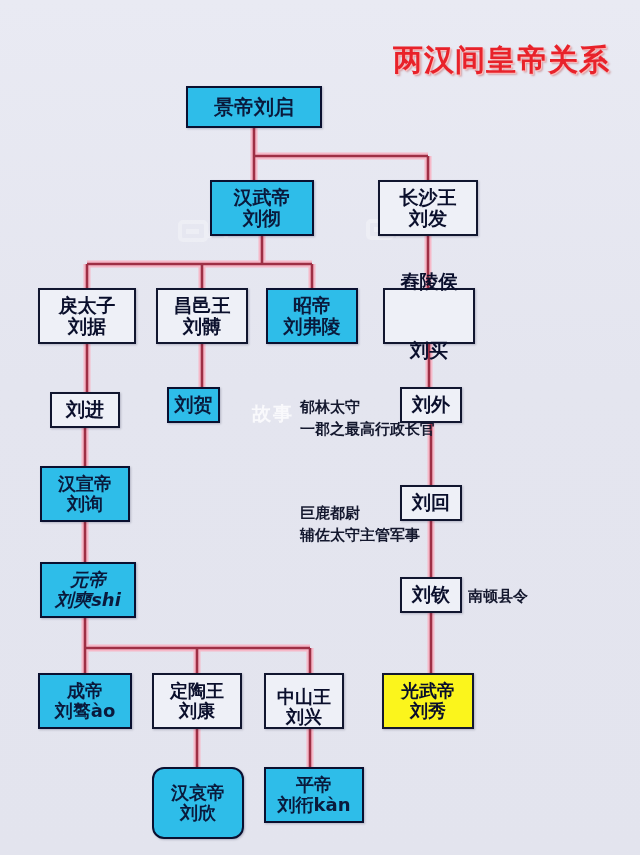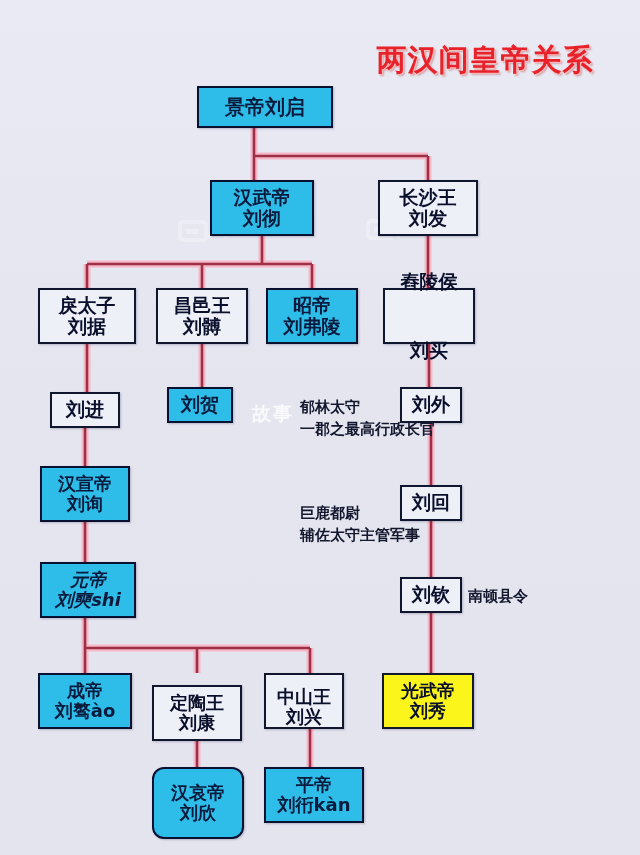--- a/index.html
+++ b/index.html
@@ -18,21 +18,21 @@
     background: linear-gradient(180deg, #e9eaf3 0%, #e4e5ef 45%, #e3e4ee 100%);
     overflow: hidden;
   }
 
   
   #title {
     position: absolute;
     left: 360px;
     top: 40px;
     width: 250px;
-    text-align: center;
+    text-align: right;
     font-family: "DejaVu Sans", "Liberation Sans", sans-serif;
     font-size: 30px;
     font-weight: bold;
     letter-spacing: 1px;
     color: #e8222a;
     text-shadow: 1px 1px 0 #fbb, 2px 2px 2px rgba(160,20,20,.35);
     white-space: nowrap;
   }
 
   
@@ -166,21 +166,21 @@
       <path d="M85 618 V648 M85 648 H310 M85 648 V673 M197 648 V673 M310 648 V673"></path>
       <path d="M431 613 V673"></path>
       <path d="M197 729 V767"></path>
       <path d="M310 729 V767"></path>
     </g>
   </svg>
 
   <div id="title">两汉间皇帝关系</div>
 
   <div id="node-layer">
-      <div class="node cyan f20" style="left: 186px; top: 86px; width: 136px; height: 42px; margin-left: 11px;">
+      <div class="node cyan f20" style="left: 186px; top: 86px; width: 136px; height: 42px;">
         <span class="ln">景帝刘启</span>
       </div>
       <div class="node cyan f19" style="left: 210px; top: 180px; width: 104px; height: 56px;">
         <span class="ln">汉武帝</span>
         <span class="ln">刘彻</span>
       </div>
       <div class="node white f19" style="left: 378px; top: 180px; width: 100px; height: 56px;">
         <span class="ln">长沙王</span>
         <span class="ln">刘发</span>
       </div>
@@ -196,21 +196,21 @@
         <span class="ln">昭帝</span>
         <span class="ln">刘弗陵</span>
       </div>
       <div class="node white f19" style="left: 383px; top: 288px; width: 92px; height: 56px; gap: 48px;">
         <span class="ln">舂陵侯</span>
         <span class="ln">刘买</span>
       </div>
       <div class="node white f19" style="left: 50px; top: 392px; width: 70px; height: 36px;">
         <span class="ln">刘进</span>
       </div>
-      <div class="node cyan f19" style="left: 167px; top: 387px; width: 66px; height: 36px; justify-content: center;">
+      <div class="node cyan f19" style="left: 167px; top: 387px; width: 53px; height: 36px; justify-content: center;">
         <span class="ln">刘贺</span>
       </div>
       <div class="node white f19" style="left: 400px; top: 387px; width: 62px; height: 36px;">
         <span class="ln">刘外</span>
       </div>
       <div class="node cyan f18" style="left: 40px; top: 466px; width: 90px; height: 56px;">
         <span class="ln">汉宣帝</span>
         <span class="ln">刘询</span>
       </div>
       <div class="node white f19" style="left: 400px; top: 485px; width: 62px; height: 36px;">
@@ -220,21 +220,21 @@
         <span class="ln">元帝</span>
         <span class="ln">刘奭shi</span>
       </div>
       <div class="node white f19" style="left: 400px; top: 577px; width: 62px; height: 36px;">
         <span class="ln">刘钦</span>
       </div>
       <div class="node cyan f18" style="left: 38px; top: 673px; width: 94px; height: 56px;">
         <span class="ln">成帝</span>
         <span class="ln">刘骜ào</span>
       </div>
-      <div class="node white f18" style="left: 152px; top: 673px; width: 90px; height: 56px; margin-top: 12px;">
+      <div class="node white f18" style="left: 152px; top: 673px; width: 90px; height: 56px;">
         <span class="ln">定陶王</span>
         <span class="ln">刘康</span>
       </div>
       <div class="node white f18" style="left: 264px; top: 673px; width: 80px; height: 56px; justify-content: flex-end;">
         <span class="ln">中山王</span>
         <span class="ln">刘兴</span>
       </div>
       <div class="node yellow f18" style="left: 382px; top: 673px; width: 92px; height: 56px;">
         <span class="ln">光武帝</span>
         <span class="ln">刘秀</span>

